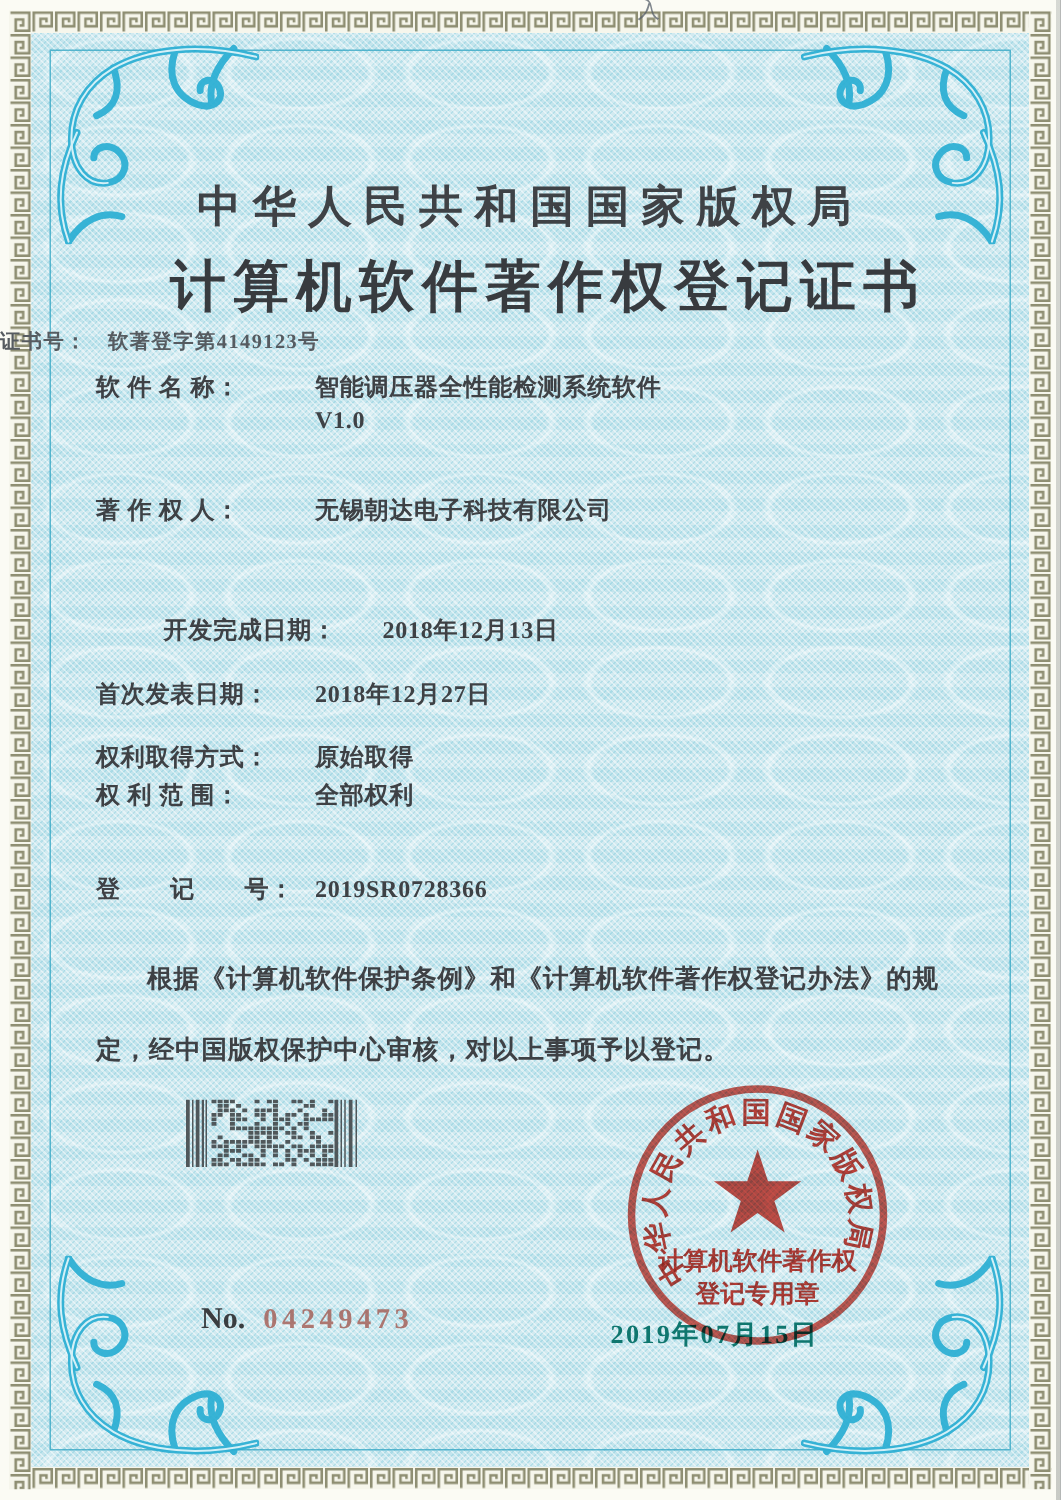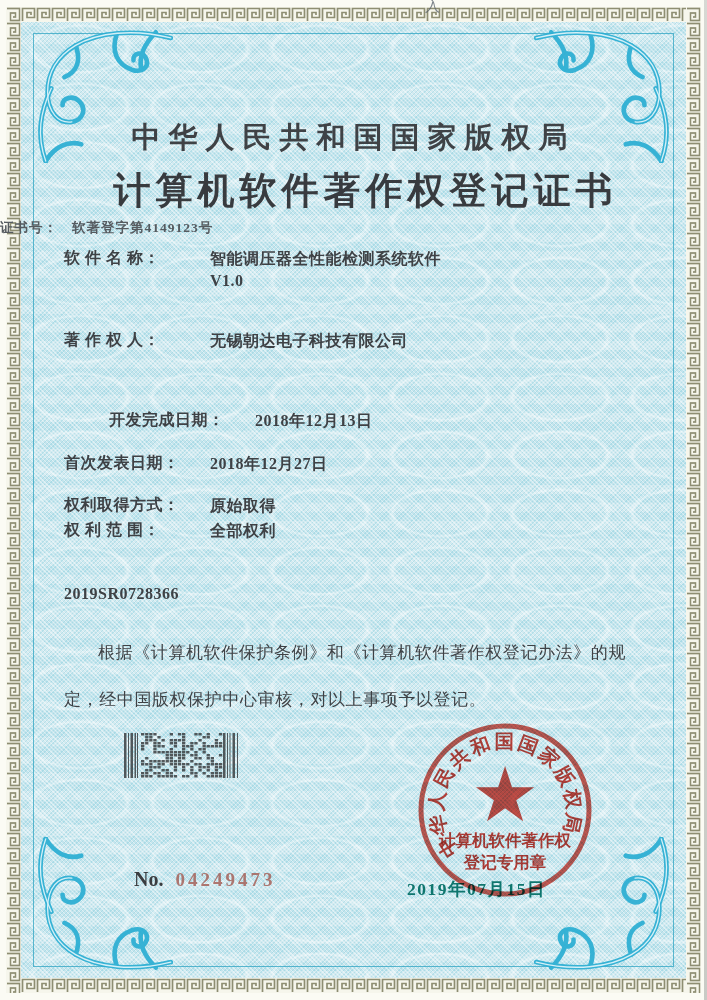--- a/index.html
+++ b/index.html
@@ -53,21 +53,21 @@
     position:absolute; left:64px; display:flex;
     font-size:16px; font-weight:600; color:#3e4145; letter-spacing:.5px;
   }
   .row .lbl{width:146px; flex:none;}
   .row .val{line-height:1.35;}
   .r0{top:248px;} .r1{top:330px;} .r2{top:410px;padding-left:45px;} .r3{top:453px;}
   .r4{top:495px;} .r5{top:520px;} .r6{top:583px;}
 
   .statement{
     position:absolute; left:64px; right:60px; top:630px;
-    font-size:17px; font-weight:400; color:#3e4145;
+    font-size:17px; font-weight:700; color:#3e4145;
     line-height:2.75; letter-spacing:.6px; text-indent:2em;
   }
 
   .barcode{position:absolute; left:124px; top:733px; width:116px; height:45px; opacity:.88;}
   .barcode svg{display:block; width:100%; height:100%;}
 
   .issue-date{
     position:absolute; left:407px; top:877px; z-index:1;
     font-size:17.5px; color:#0f766e; letter-spacing:1.5px; font-weight:600;
   }
@@ -193,20 +193,21 @@
   </div>
   <div class="row r4">
     <span class="lbl">权利取得方式：</span>
     <span class="val">原始取得</span>
   </div>
   <div class="row r5">
     <span class="lbl">权 利 范 围：</span>
     <span class="val">全部权利</span>
   </div>
   <div class="row r6">
+    <span class="lbl">登　　记　　号：</span>
     <span class="val">2019SR0728366</span>
   </div>
 
   <div class="statement">根据《计算机软件保护条例》和《计算机软件著作权登记办法》的规定，经中国版权保护中心审核，对以上事项予以登记。</div>
 
   <div class="barcode">
     <svg viewBox="0 0 116 45">
         <g id="bc-modules" fill="#3f4447">
           <rect x="0" y="0" width="2.5" height="45"></rect>
           <rect x="4" y="0" width="1" height="45"></rect>

